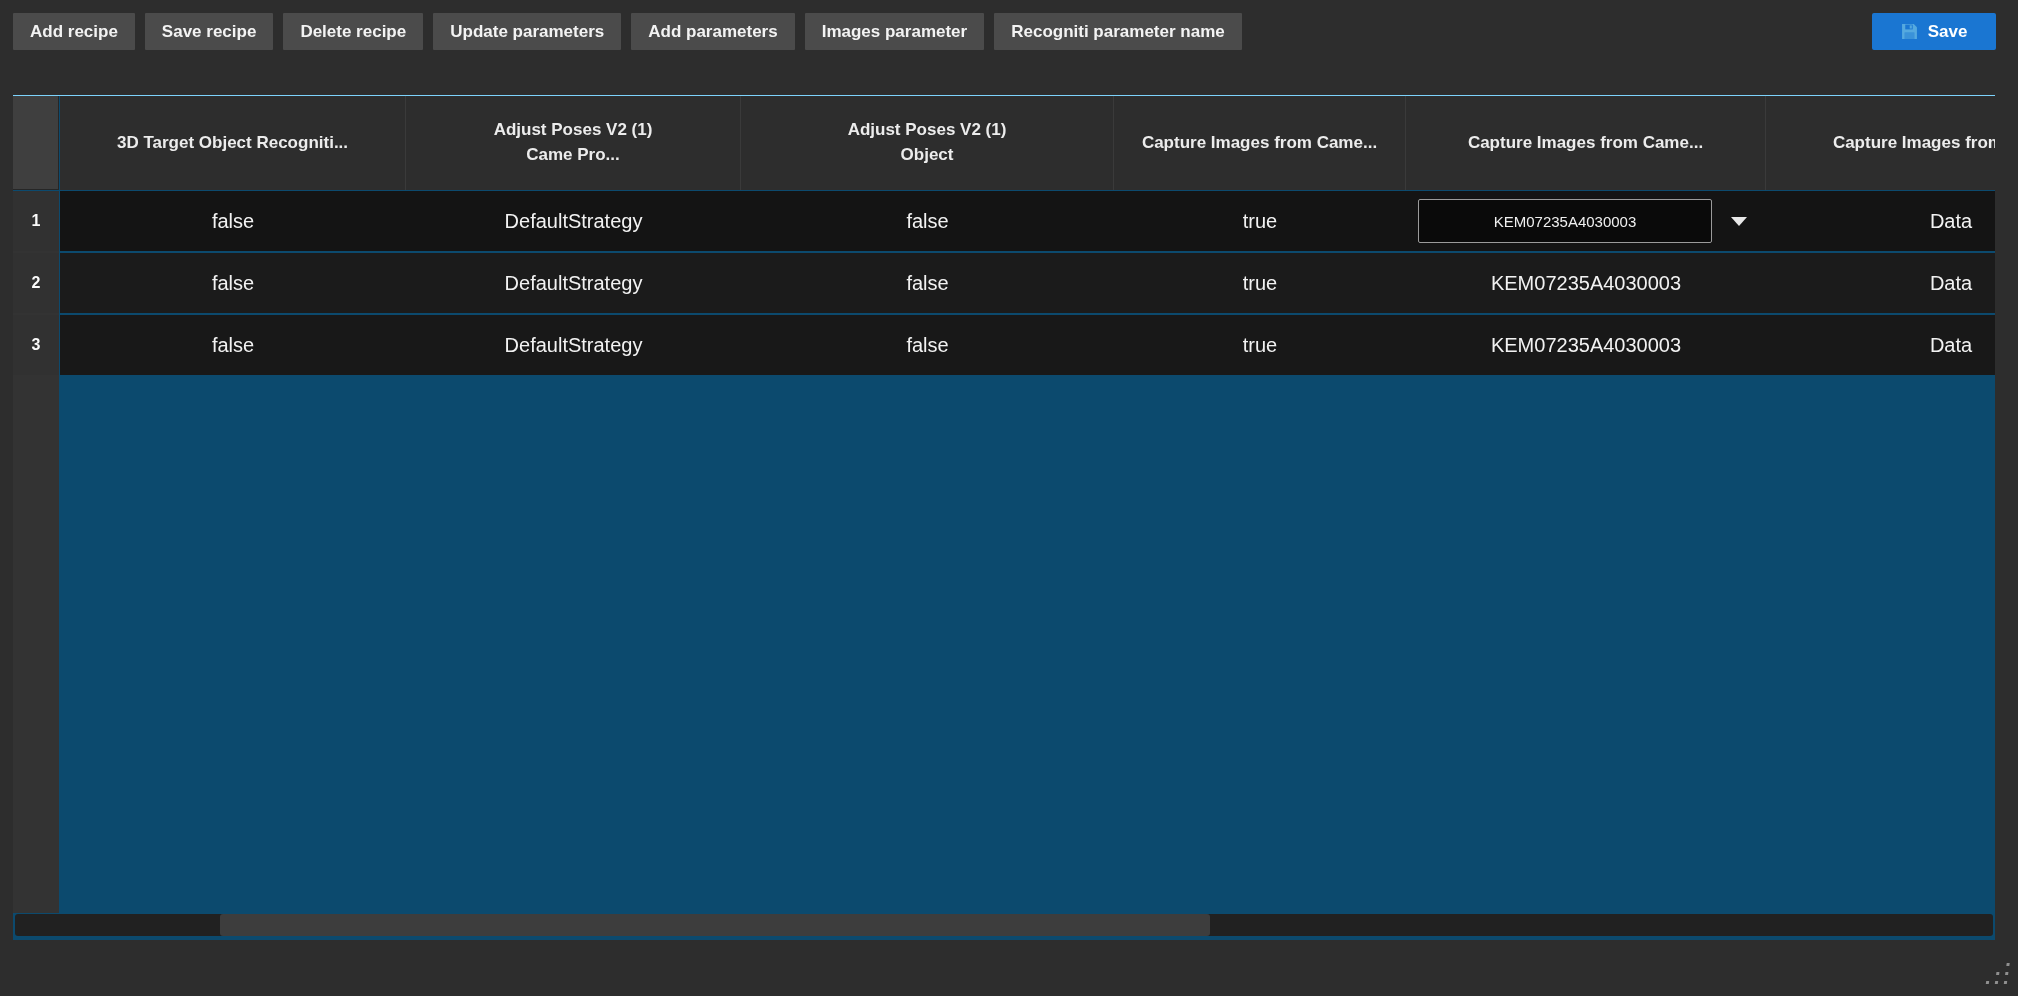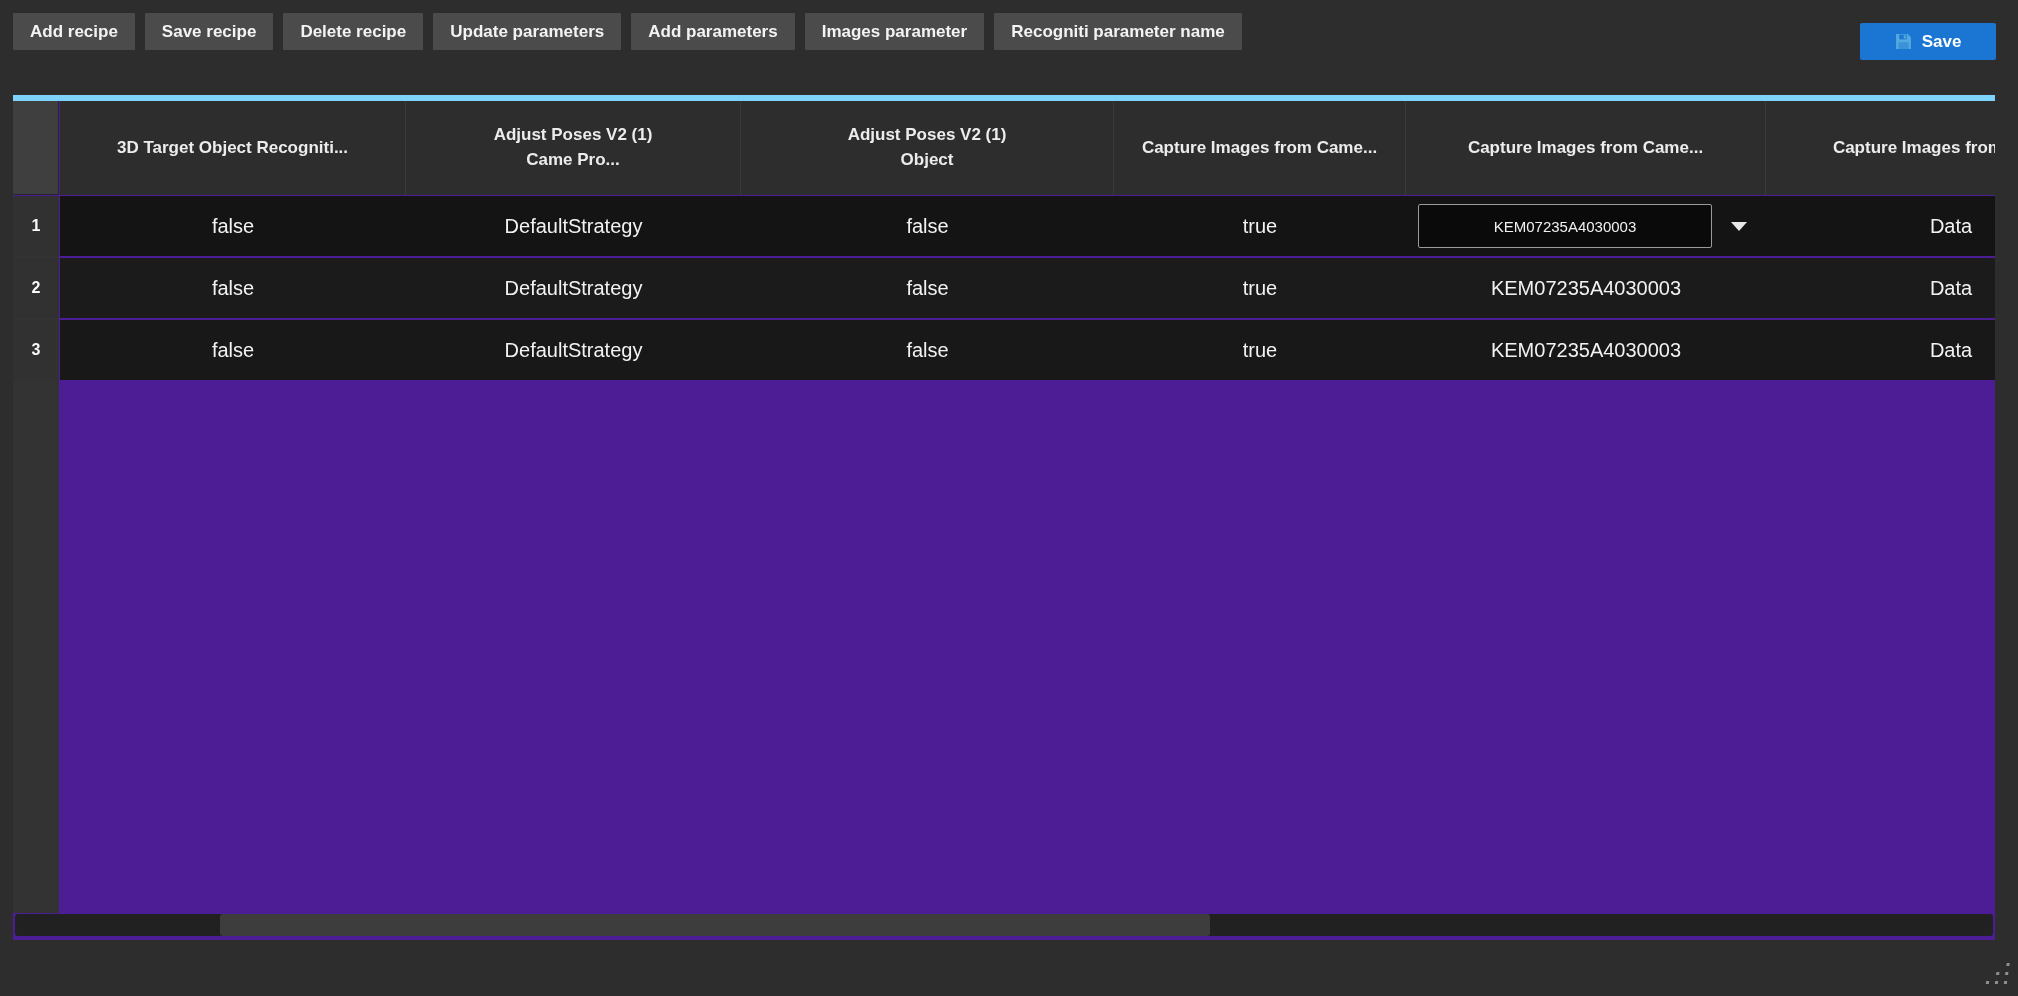--- a/index.html
+++ b/index.html
@@ -11,30 +11,30 @@
   }
 
   
   .toolbar { position:absolute; left:13px; top:13px; display:flex; gap:10px; }
   .tb-btn {
     background:#4b4b4b; color:#f3f3f3; border:none; border-radius:1px;
     height:37px; padding:0 17px; font-size:17px; font-weight:700;
     font-family:inherit; display:flex; align-items:center; white-space:nowrap;
   }
   .save-btn {
-    position:absolute; right:22px; top:13px; width:136px; height:37px;
+    position:absolute; right:22px; top:13px; width:124px; height:37px;
     background:#1a76d2; border:none; border-radius:2px; color:#ffffff;
     font-size:17px; font-weight:600; font-family:inherit;
-    display:flex; align-items:center; justify-content:center; gap:10px;margin-top:10px;
+    display:flex; align-items:center; justify-content:center; gap:10px;
   }
 
   
   .table-widget {
     position:absolute; left:13px; top:95px; width:1982px; height:845px;
-    background:#4c1d95; overflow:hidden; border-top:6px solid #7dd3fc;
+    background:#0c4a6e; overflow:hidden; border-top:1px solid #7dd3fc;
   }
   .corner-cell {
     position:absolute; left:0; top:0; width:46px; height:94px;
     background:#3f3f3f; border-right:1px solid #262626; border-bottom:1px solid #262626;
   }
   .header-row { position:absolute; left:47px; top:0; height:94px; display:flex; }
   .hcell {
     background:#2d2d2d; border-right:1px solid #3a3a3a;
     display:flex; flex-direction:column; align-items:center; justify-content:center;
     font-size:17px; font-weight:600; color:#ececec; line-height:1.45;

